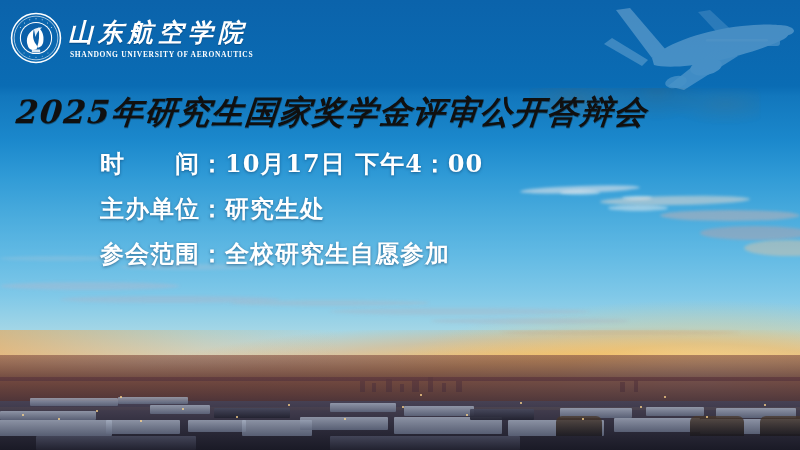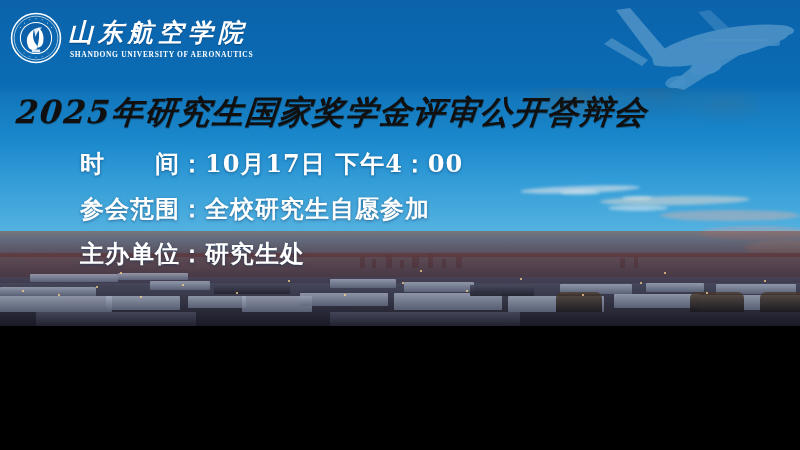--- a/index.html
+++ b/index.html
@@ -1,21 +1,21 @@
 <!DOCTYPE html>
 <html><head>
 <meta charset="utf-8">
 <style>
   * { margin:0; padding:0; box-sizing:border-box; }
   html,body { width:800px; height:450px; overflow:hidden; background:#000; }
   body { font-family:"Liberation Sans","DejaVu Sans",sans-serif; }
 
   #poster {
     position:relative;
-    width:800px; height:326px;
+    width:800px; height:450px;
     overflow:hidden;
     background:#3b82f6;
   }
 
   
   .sky-base {
     position:absolute; inset:0;
     background:
       linear-gradient(to bottom,
         #0b63ab 0px,
@@ -199,21 +199,21 @@
     color:#101010;
     letter-spacing:1.5px;
     white-space:nowrap;
     padding-left:16px;
     transform:skewX(-5deg);
     text-shadow:0.5px 0.5px 0 rgba(0,0,0,.35);
   }
 
   
   .info {
-    position:absolute; left:80px; top:152px;
+    position:absolute; left:100px; top:152px;
     display:flex; flex-direction:column;
     gap:21px;
   }
   .info-line {
     font-family:"DejaVu Serif","Liberation Serif",serif;
     font-size:24px;
     font-weight:700;
     color:#ffffff;
     white-space:pre;
     letter-spacing:1px;
@@ -378,17 +378,17 @@
     </div>
   </div>
 
   <div class="banner">
     <div class="banner-wm"></div>
     <div class="banner-title">2025年研究生国家奖学金评审公开答辩会</div>
   </div>
 
   <div class="info">
     <div class="info-line">时　　间：10月17日 下午4：00</div>
+    <div class="info-line">主办单位：研究生处</div>
     <div class="info-line">参会范围：全校研究生自愿参加</div>
-    <div class="info-line">主办单位：研究生处</div>
   </div>
 
 </div>
 
 </body></html>

